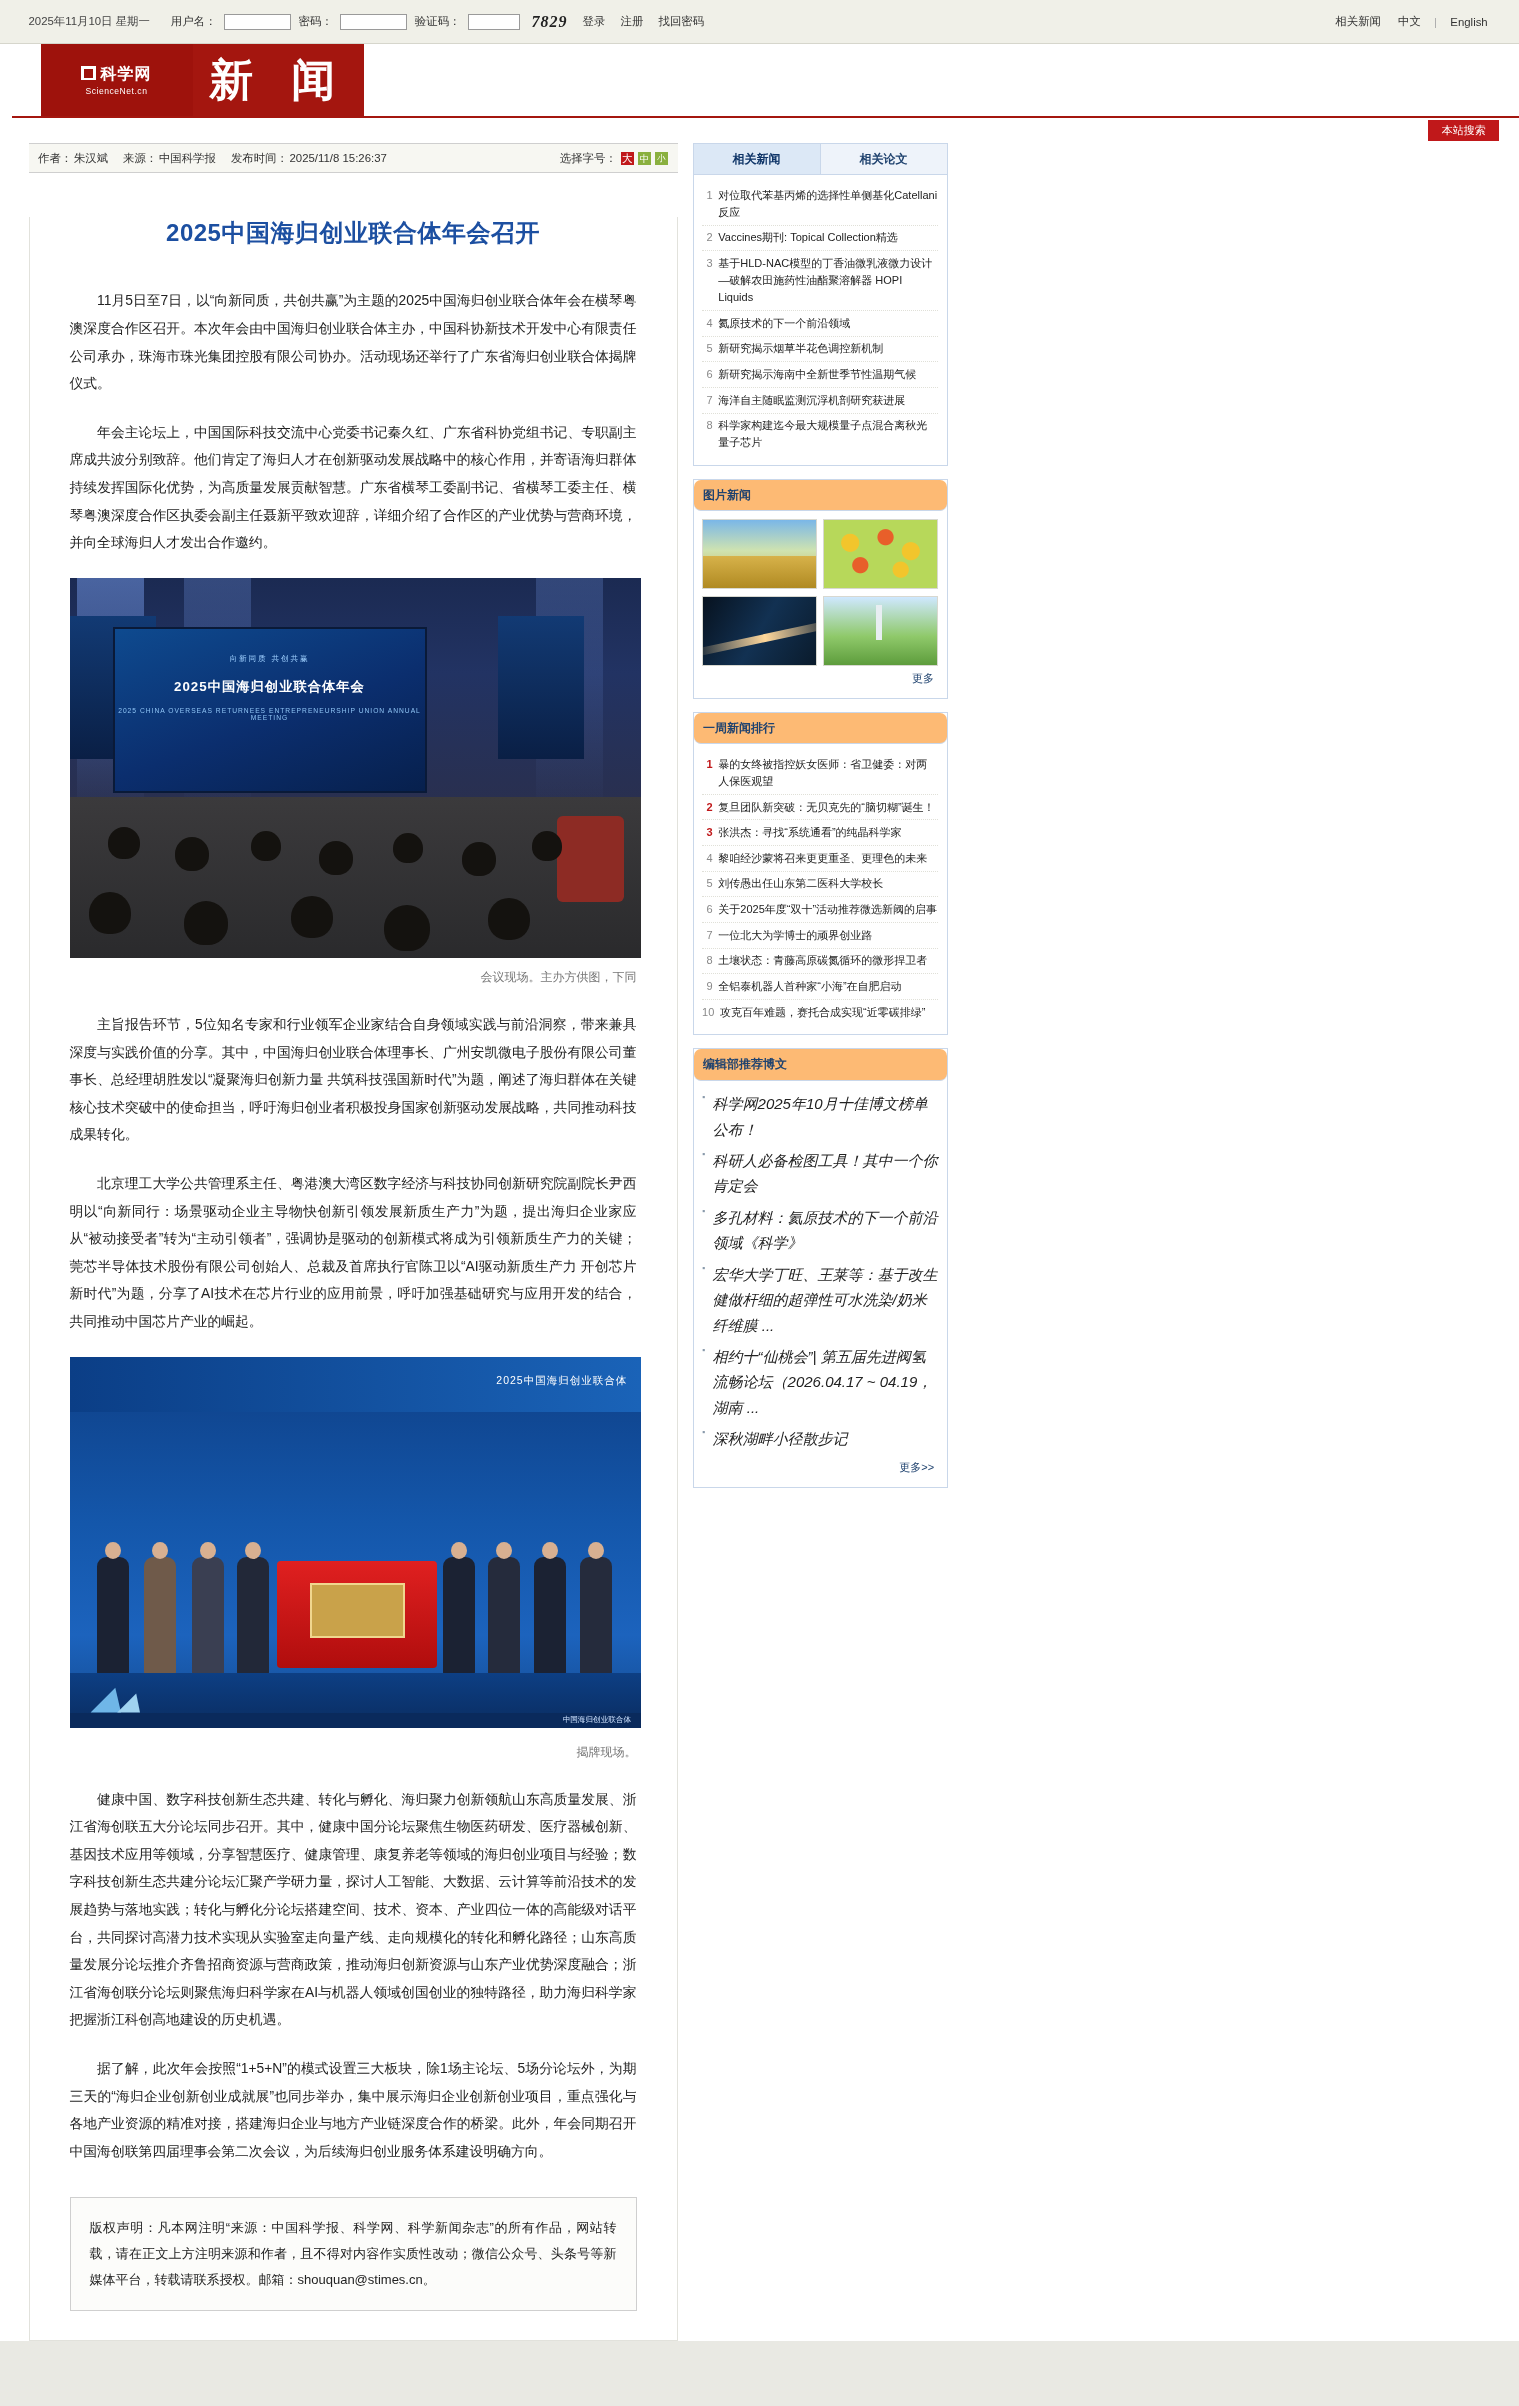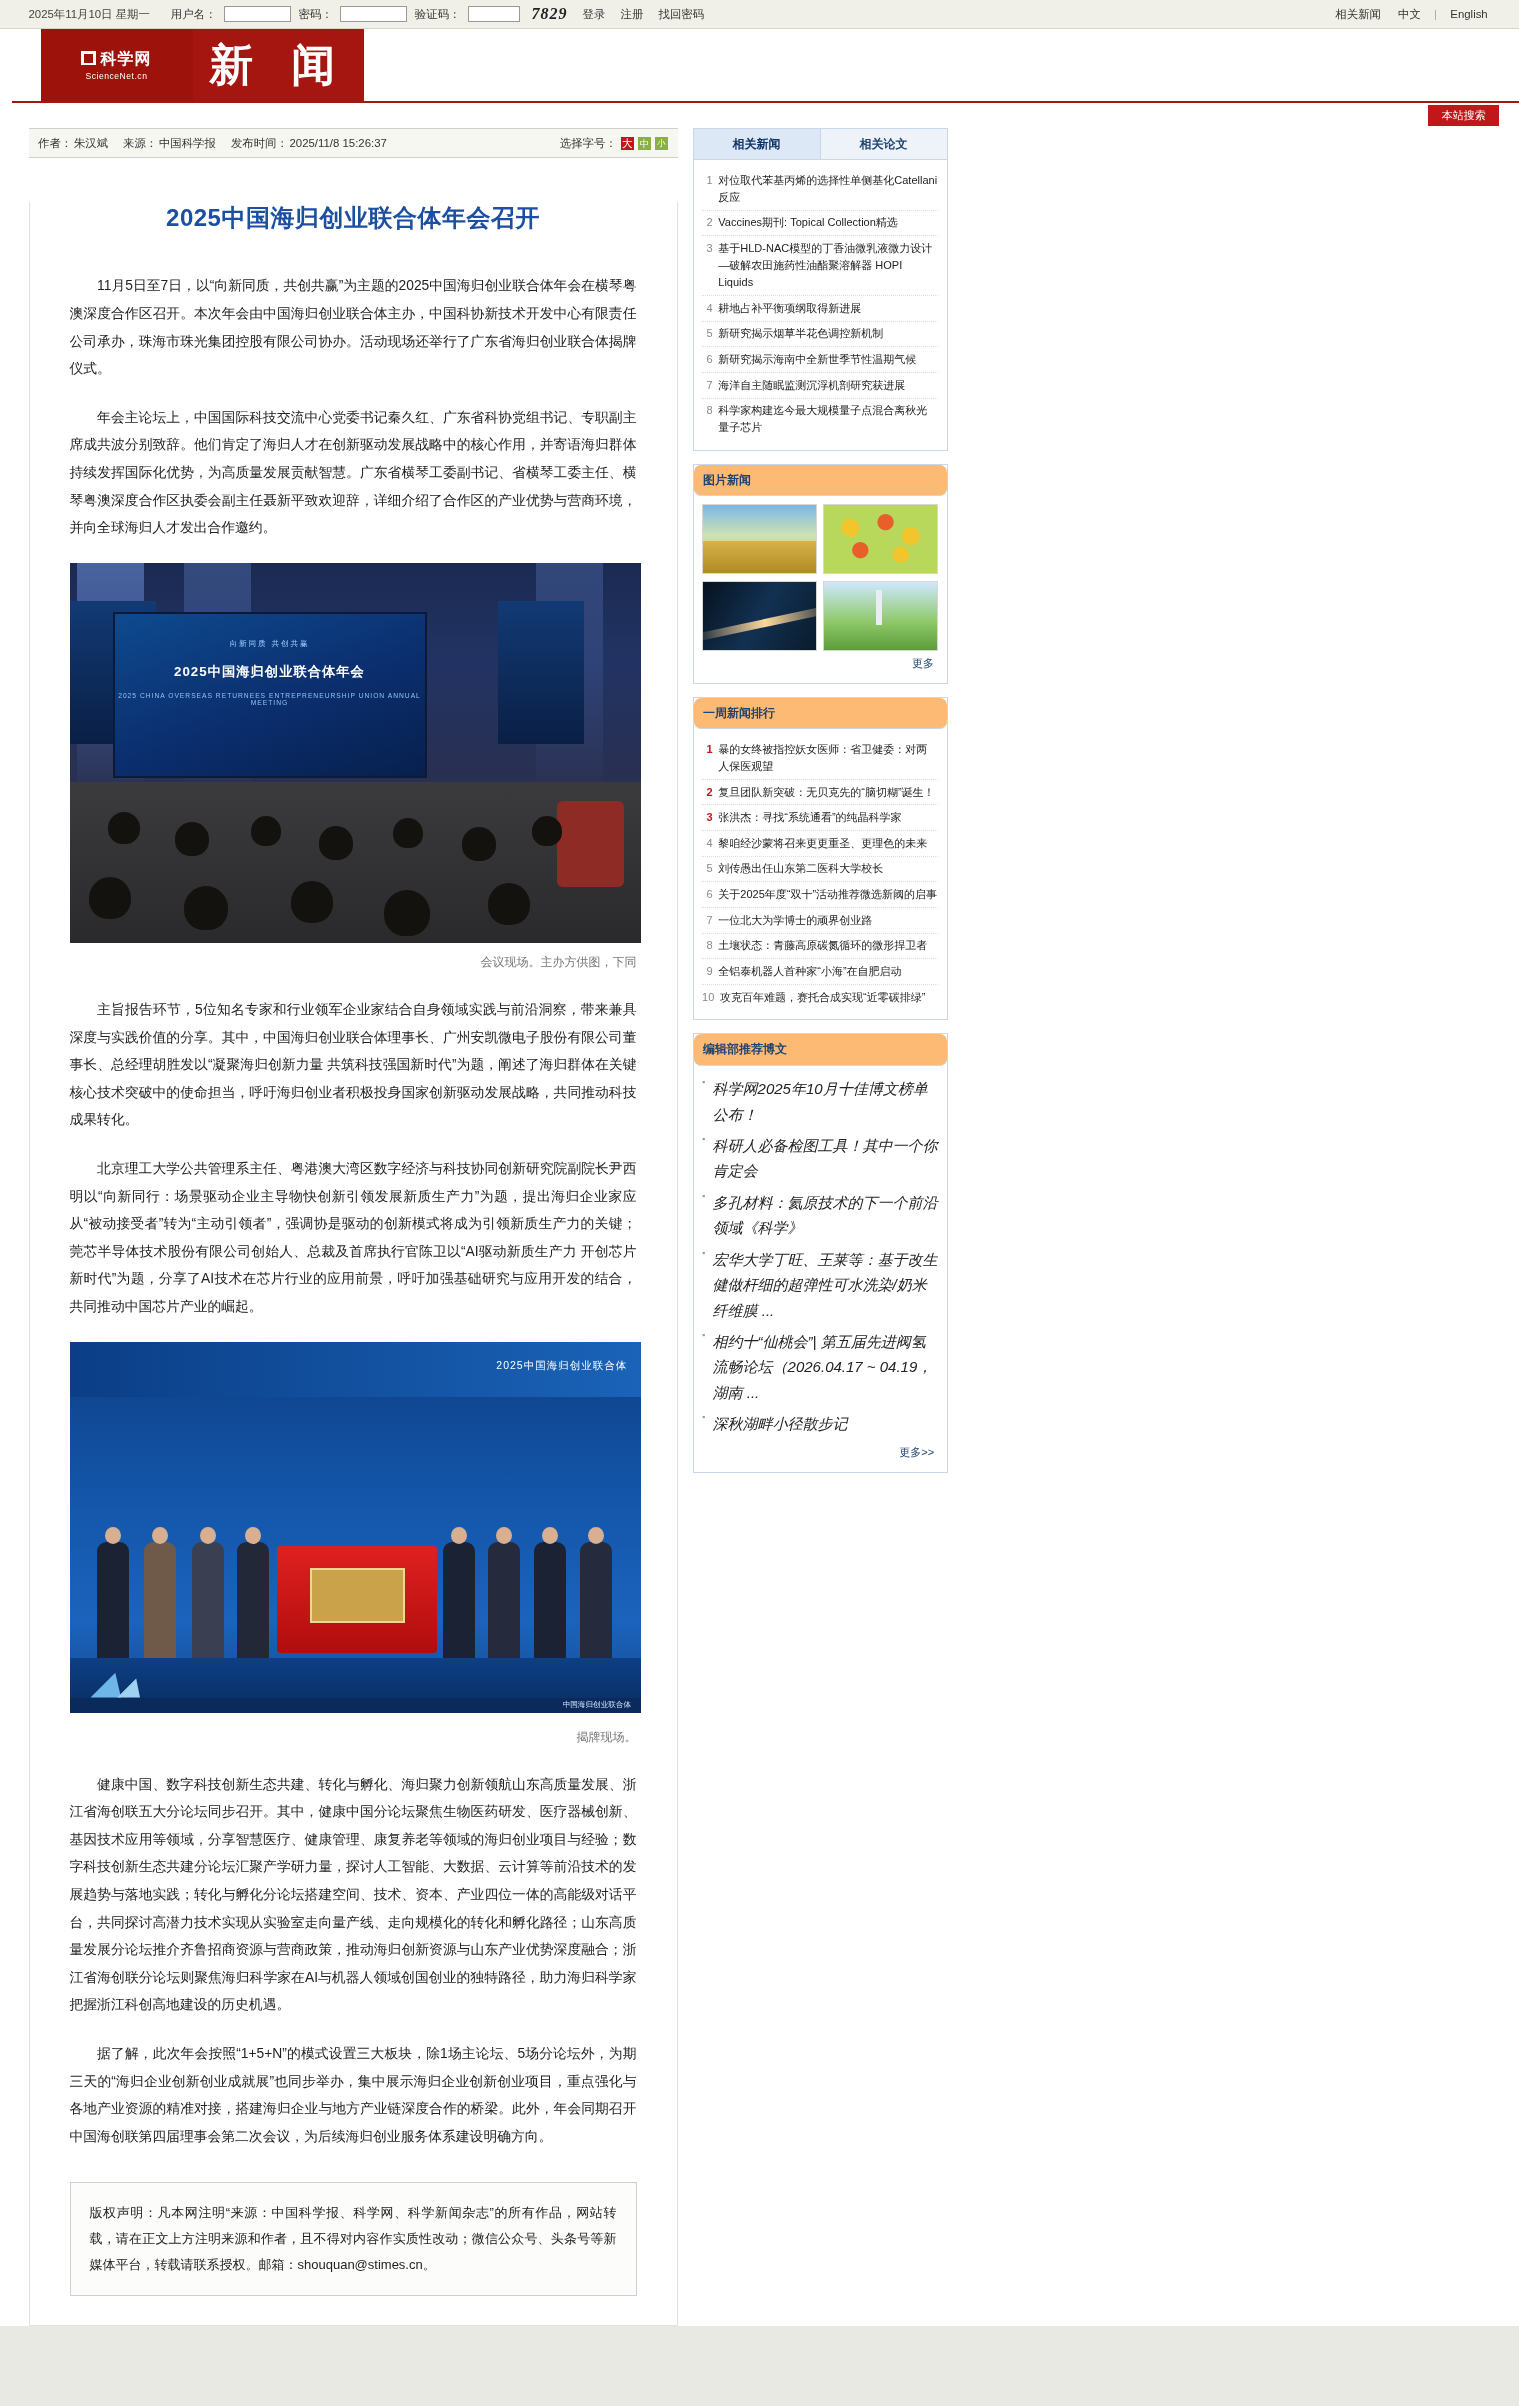--- a/index.html
+++ b/index.html
@@ -8,21 +8,21 @@
     background: #e9e9e3;
     font-family: "Liberation Sans", sans-serif;
   }
   body { width: 1520px; }
   .page { width: 1520px; margin: 0 auto; background: #ffffff; position: relative; }
 
   
   .topbar {
     background: #f0f0e8;
     border-bottom: 1px solid #d6d6cc;
-    height: 29px;
+    height: 44px;
     display: flex;
     align-items: center;
     padding: 0 28.5px;
     font-size: 11.4px;
     color: #333;
     gap: 7.6px;
   }
   .topbar .date { color: #444; margin-right: 13.3px; }
   .topbar input.tb {
     width: 67px; height: 16px; border: 1px solid #9a9a9a; background: #fff;
@@ -379,21 +379,21 @@
             <li>
                 <span class="num">2</span>
                 <span>Vaccines期刊: Topical Collection精选</span>
               </li>
             <li>
                 <span class="num">3</span>
                 <span>基于HLD-NAC模型的丁香油微乳液微力设计—破解农田施药性油酯聚溶解器 HOPI Liquids</span>
               </li>
             <li>
                 <span class="num">4</span>
-                <span>耕地占补平衡项纲取得新进展</span>
+                <span>氦原技术的下一个前沿领域</span>
               </li>
             <li>
                 <span class="num">5</span>
                 <span>新研究揭示烟草半花色调控新机制</span>
               </li>
             <li>
                 <span class="num">6</span>
                 <span>新研究揭示海南中全新世季节性温期气候</span>
               </li>
             <li>

